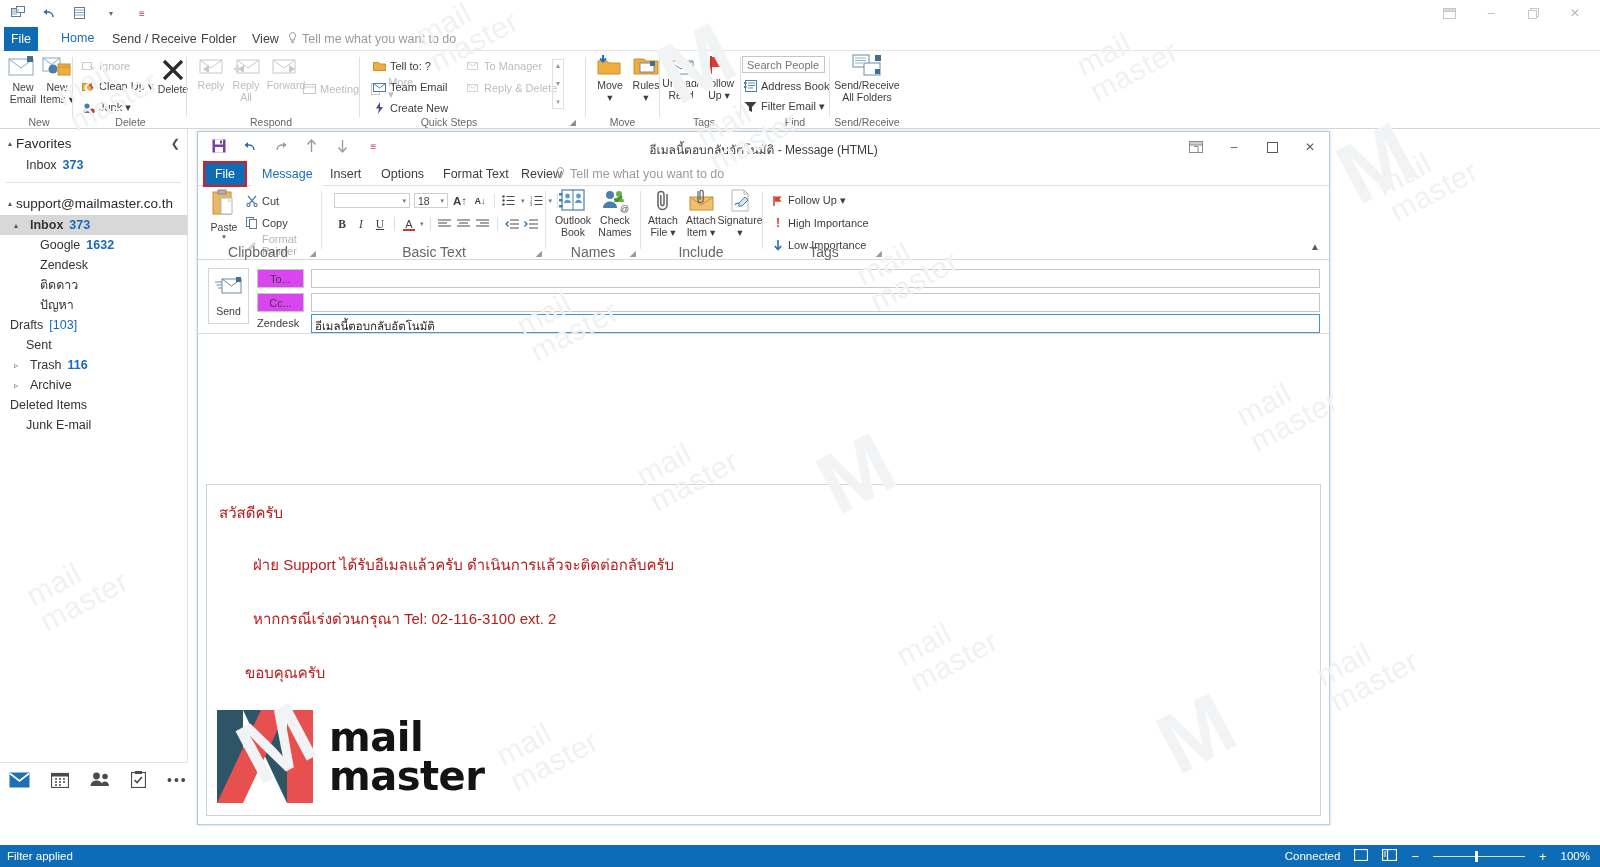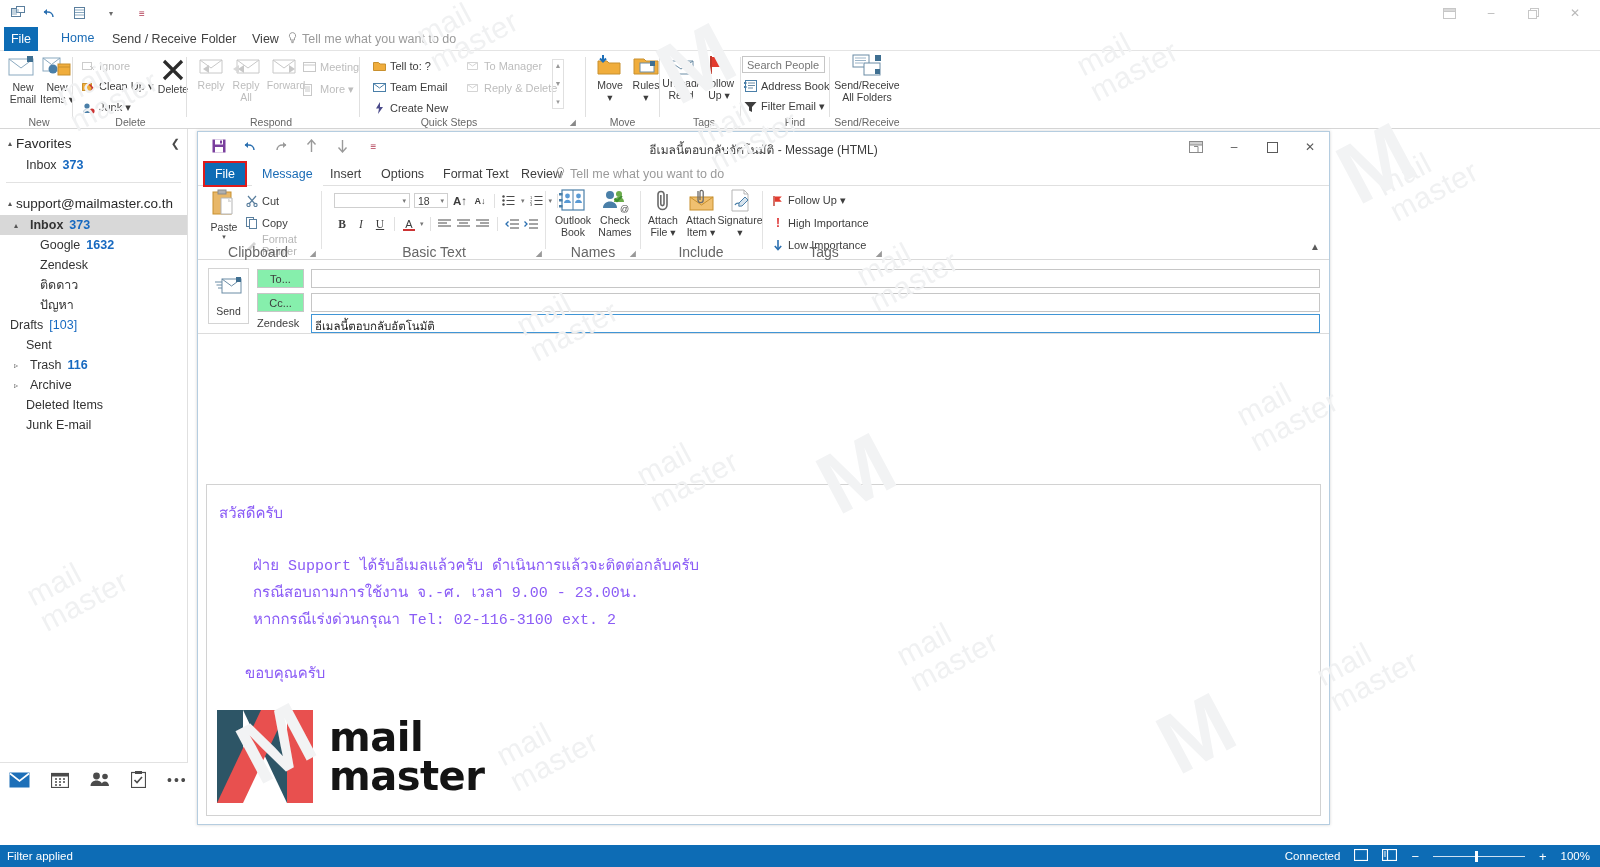--- a/index.html
+++ b/index.html
@@ -108,31 +108,31 @@
              display:flex; align-items:center; padding-left:3px; color:#3d3d3d; position:relative; }
   .cbx-arrow { position:absolute; right:3px; top:3px; font-size:7px; color:#777; }
   .fmtbtn { width:16px; height:15px; display:flex; align-items:center; justify-content:center;
             font-size:11.5px; color:#3d3d3d; }
 
   .c-header { position:relative; height:74px; background:#fff; border-bottom:1px solid #dcdcdc; }
   .sendbtn { position:absolute; left:10px; top:8px; width:41px; height:56px; border:1px solid #d4d4d4;
              display:flex; flex-direction:column; align-items:center; justify-content:center; gap:3px; background:#fff; }
   .sendbtn .lbl { font-size:10.5px; color:#3d3d3d; }
   .fieldbtn { position:absolute; left:59px; width:47px; height:19px; border:1px solid #c6c6c6;
-              background:#86efac; font-size:11px; color:#3d3d3d; display:flex; align-items:center;
+              background:#d946ef; font-size:11px; color:#3d3d3d; display:flex; align-items:center;
               justify-content:center; }
   .fieldinput { position:absolute; left:113px; right:9px; height:19px; border:1px solid #c6c6c6; background:#fff; }
   .subjlabel { position:absolute; left:59px; font-size:11px; color:#3d3d3d; }
   .subjinput { position:absolute; left:113px; right:9px; height:19px; border:1px solid #3f95d6;
                background:#fff; font-size:11.5px; color:#222; padding:2px 0 0 3px; }
 
   .c-body { position:relative; height:auto; background:#fff; padding:0; }
   .bodypane { position:absolute; left:8px; top:0; right:8px; bottom:8px; border:1px solid #d2d2d2; background:#fff;
               overflow:hidden; }
-  .btext { font-family:Liberation Mono, monospace; color:#8b5cf6; font-size:15px; }
+  .btext { font-family:Liberation Sans, sans-serif; color:#b91c1c; font-size:15px; }
   .greet { position:absolute; left:12px; top:16px; }
   .para { position:absolute; left:46px; }
   .thanks { position:absolute; left:38px; }
   .logo { position:absolute; left:10px; top:225px; display:flex; align-items:center; gap:16px; }
   .logomark { width:96px; height:93px; position:relative; }
   .logotext { font-family:"DejaVu Sans","Liberation Sans",sans-serif; font-weight:700; font-size:40px;
               line-height:39px; color:#141414; letter-spacing:-0.5px; }
 </style>
 </head>
 <body>
@@ -295,21 +295,21 @@
       <div class="bigbtn" style="left:72px;width:52px">
         <span class="icon">
           <svg width="28" height="24" viewBox="0 0 28 24">
               <path d="M1 6h22v13H1z" fill="#fff" stroke="#c8c8c8"></path>
               <path d="M1 6l11 8 11-8" fill="none" stroke="#c8c8c8"></path>
               <path d="M17 19l6-4-6-4v8z" fill="#c8c8c8"></path>
             </svg>
         </span>
         <span class="lbl" style="color:#bdbdbd">Forward</span>
       </div>
-      <div style="position:absolute;left:115px;top:7px;display:flex;flex-direction:column;gap:6px">
+      <div style="position:absolute;left:115px;top:29px;display:flex;gap:12px">
         <div class="smbtn dis">
           <span class="icon">
               <svg width="13" height="12" viewBox="0 0 13 12">
                 <rect x="0.5" y="1.5" width="12" height="9" fill="none" stroke="#c8c8c8"></rect>
                 <path d="M0.5 4h12" stroke="#c8c8c8"></path>
               </svg>
             </span>
           <span>Meeting</span>
         </div>
         <div class="smbtn dis">
@@ -521,21 +521,21 @@
     </div>
     <div class="frow" style="padding-left:26px">
       <span class="arrow">▹</span>
       <span>Trash</span>
       <span class="cnt">116</span>
     </div>
     <div class="frow" style="padding-left:26px">
       <span class="arrow">▹</span>
       <span>Archive</span>
     </div>
-    <div class="frow" style="padding-left:26px">
+    <div class="frow" style="padding-left:10px">
       <span>Deleted Items</span>
     </div>
     <div class="frow" style="padding-left:26px">
       <span>Junk E-mail</span>
     </div>
 
     <div class="navbar">
       <span class="navico" style="color:#1d6fb8">
         <svg width="21" height="16" viewBox="0 0 21 16">
             <rect x="0.5" y="0.5" width="20" height="15" fill="#1d6fb8"></rect>
@@ -964,21 +964,20 @@
       <div class="subjlabel" style="top:57px">Zendesk</div>
       <div class="subjinput" style="top:54px">
         <span>อีเมลนี้ตอบกลับอัตโนมัติ</span>
       </div>
     </div>
 
     <div class="c-body" style="position:absolute;left:0;top:352px;right:0;bottom:0">
       <div class="bodypane">
         <div class="btext greet">สวัสดีครับ</div>
         <div class="btext para" style="top:68px">ฝ่าย Support ได้รับอีเมลแล้วครับ ดำเนินการแล้วจะติดต่อกลับครับ</div>
-        <div class="btext para" style="top:95px">กรณีสอบถามการใช้งาน จ.-ศ. เวลา 9.00 - 23.00น.</div>
         <div class="btext para" style="top:122px">หากกรณีเร่งด่วนกรุณา Tel: 02-116-3100 ext. 2</div>
         <div class="btext thanks" style="top:176px">ขอบคุณครับ</div>
 
         <div class="logo">
           <span class="logomark">
             <svg width="96" height="93" viewBox="0 0 96 93">
               <polygon points="0,0 26,0 26,93 0,93" fill="#2d5566"></polygon>
               <polygon points="26,0 52,0 96,93 70,93" fill="#2d5566"></polygon>
               <polygon points="70,0 96,0 96,93 70,93" fill="#e8504f"></polygon>
               <polygon points="44,0 70,0 26,93 0,93" fill="#e8504f"></polygon>

